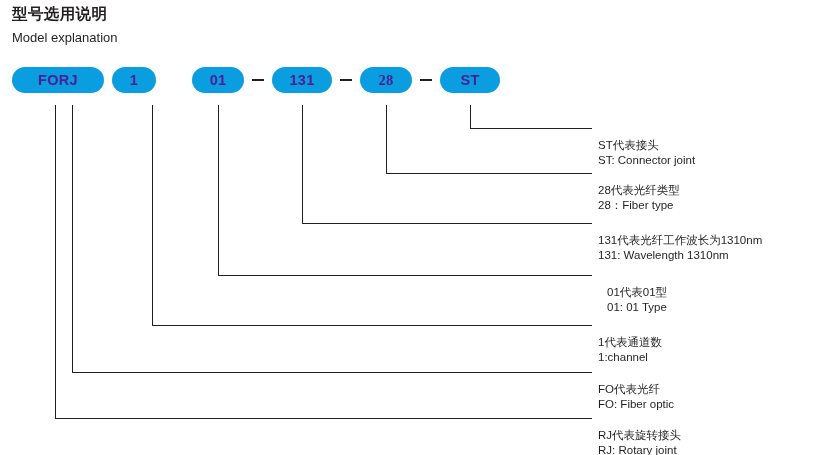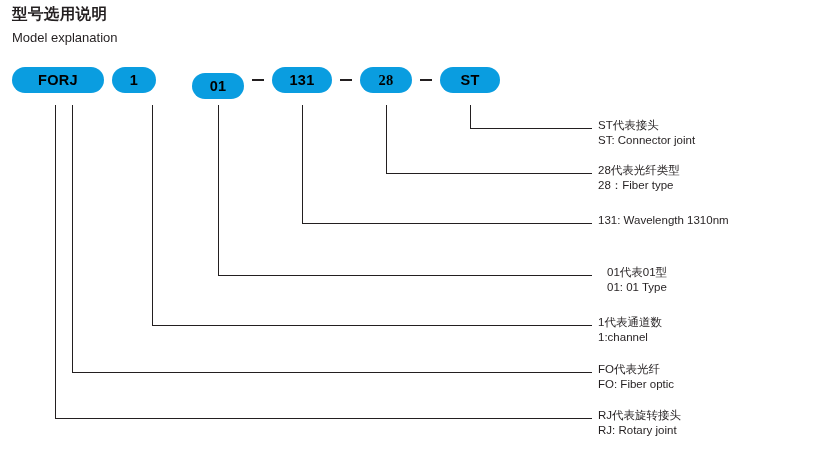--- a/index.html
+++ b/index.html
@@ -35,21 +35,21 @@
     top: 30px;
     font-size: 13px;
     font-weight: normal;
     color: #231f20;
   }
   .pill {
     position: absolute;
     height: 26px;
     border-radius: 13px;
     background: #0a9de0;
-    color: #000000;
+    color: #4c1d95;
     font-size: 14.5px;
     font-weight: bold;
     display: flex;
     align-items: center;
     justify-content: center;
     letter-spacing: 0.3px;
     box-sizing: border-box;
   }
   .dash {
     position: absolute;
@@ -63,35 +63,35 @@
     border-bottom: 1.4px solid #231f20;
     box-sizing: border-box;
   }
   .note {
     position: absolute;
     font-size: 11.5px;
     line-height: 15px;
     color: #231f20;
     white-space: nowrap;
   }
-  .note .l1 { display: block; }
+  .note .l1 { display: block; margin-top: 20px; }
   .note .l2 { display: block; }
 </style>
 </head>
 <body>
 
 <div id="root">
 
   <div class="title-cn">型号选用说明</div>
   <div class="title-en">Model explanation</div>
 
   <div id="pills">
       <div class="pill" style="left: 12px; width: 92px; top: 67px;">FORJ</div>
       <div class="pill" style="left: 112px; width: 44px; top: 67px;">1</div>
-      <div class="pill" style="left: 192px; width: 52px; top: 73px;">01</div>
+      <div class="pill" style="left: 192px; width: 52px; top: 67px;">01</div>
       <div class="pill" style="left: 272px; width: 60px; top: 67px;">131</div>
       <div class="pill" style="left: 360px; width: 52px; top: 67px; font-family: Liberation Serif, serif;">28</div>
       <div class="pill" style="left: 440px; width: 60px; top: 67px;">ST</div>
     </div>
   <div id="dashes">
       <div class="dash" style="left: 252px; width: 12px;"></div>
       <div class="dash" style="left: 340px; width: 12px;"></div>
       <div class="dash" style="left: 420px; width: 12px;"></div>
     </div>
   <div id="leaders">
@@ -106,20 +106,21 @@
   <div id="notes">
       <div class="note" style="left: 598px; top: 118px;">
         <span class="l1">ST代表接头</span>
         <span class="l2">ST: Connector joint</span>
       </div>
       <div class="note" style="left: 598px; top: 163px;">
         <span class="l1">28代表光纤类型</span>
         <span class="l2">28：Fiber type</span>
       </div>
       <div class="note" style="left: 598px; top: 213px;">
+        <span class="l1">131代表光纤工作波长为1310nm</span>
         <span class="l2">131: Wavelength 1310nm</span>
       </div>
       <div class="note" style="left: 607px; top: 265px;">
         <span class="l1">01代表01型</span>
         <span class="l2">01: 01 Type</span>
       </div>
       <div class="note" style="left: 598px; top: 315px;">
         <span class="l1">1代表通道数</span>
         <span class="l2">1:channel</span>
       </div>

